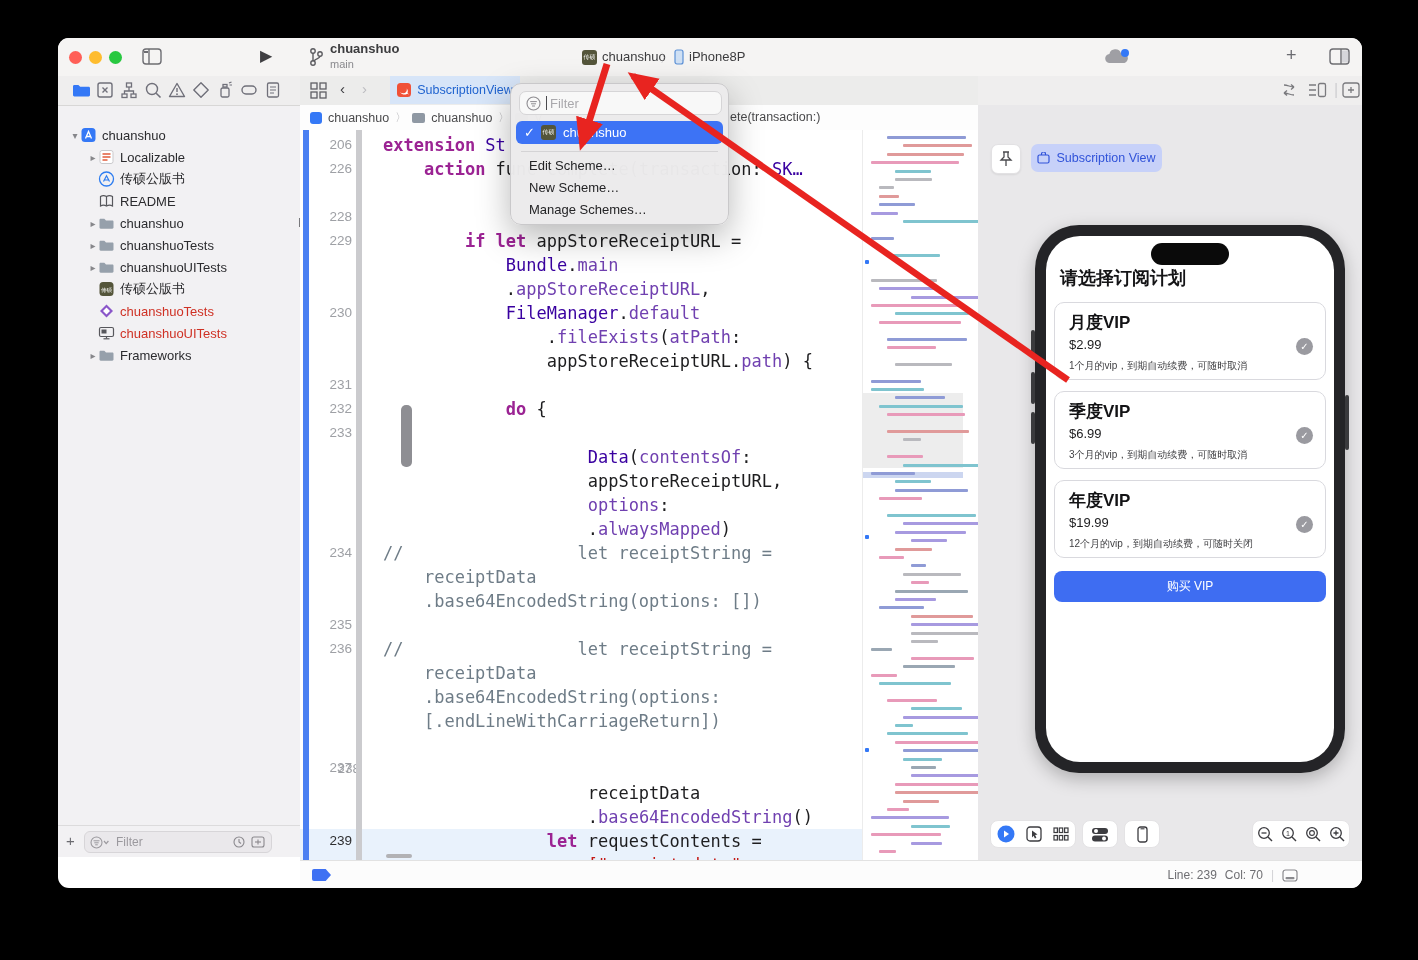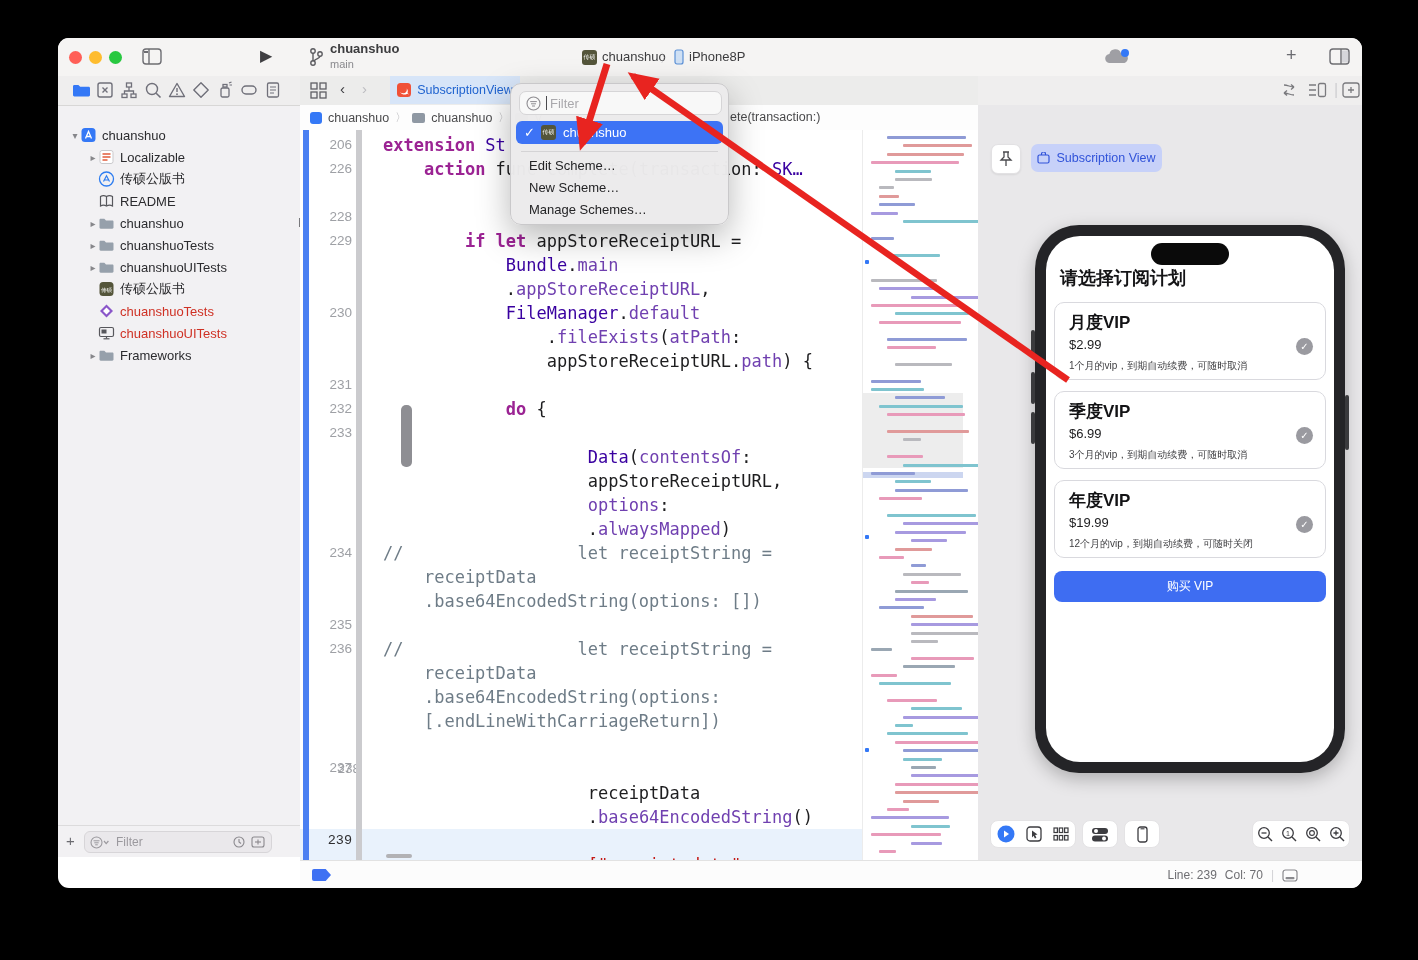--- a/index.html
+++ b/index.html
@@ -29,21 +29,21 @@
   
   #tabstrip-left{position:absolute;left:242px;top:38px;width:678px;height:29px;background:#ececeb;border-bottom:1px solid #d8d7d6;}
   #tab-active{position:absolute;left:90px;top:0;width:130px;height:28px;background:#d7e5f8;display:flex;align-items:center;gap:6px;justify-content:center;font-size:12.5px;color:#1f63cf;}
   #canvas-strip{position:absolute;left:920px;top:38px;width:384px;height:29px;background:#efeeee;border-bottom:1px solid #d8d7d6;}
   #breadcrumb{position:absolute;left:242px;top:67px;width:678px;height:25px;background:#fdfdfd;border-bottom:1px solid #ebebeb;display:flex;align-items:center;font-size:12.5px;color:#4a4a4c;}
   .bc-chev{color:#b0b0b4;margin:0 6px;font-size:11px;}
   #code{position:absolute;left:242px;top:92px;width:678px;height:730px;background:#ffffff;overflow:hidden;}
   .crow{position:absolute;left:0;width:562px;height:24px;}
   .crow.hl{background:#e9f2fc;}
   .lnum{position:absolute;left:0;width:52px;text-align:right;font-size:13.5px;color:#9ea0a5;line-height:24px;}
-  .lnum.cur{color:#2e2e30;font-family:Liberation Mono, monospace;}
+  .lnum.cur{color:#2e2e30;}
   .ctext{position:absolute;left:83px;top:0;font-family:"DejaVu Sans Mono",monospace;font-size:17px;line-height:24px;white-space:pre;letter-spacing:0;}
   .k{color:var(--c-keyword);font-weight:bold;}
   .t{color:var(--c-type);}
   .m{color:var(--c-member);}
   .p{color:var(--c-plain);}
   .c{color:var(--c-comment);}
   .s2{color:var(--c-string);}
   #blue-bar{position:absolute;left:3px;top:0;width:6px;height:730px;background:#4b80f2;}
   #change-strip{position:absolute;left:56px;top:0;width:6px;height:730px;background:#cbcbce;}
   #minimap{position:absolute;left:562px;top:0;width:100px;height:730px;background:#fff;border-left:1px solid #ececec;}
@@ -438,20 +438,21 @@
             <span class="lnum">238</span>
           </div>
           <div class="crow" style="top: 651px;">
             <span class="ctext"><span class="p">                    receiptData</span></span>
           </div>
           <div class="crow" style="top: 675px;">
             <span class="ctext"><span class="p">                    .</span><span class="m">base64EncodedString</span><span class="p">()</span></span>
           </div>
           <div class="crow hl" style="top: 699px;">
             <span class="lnum cur">239</span>
+            <span class="ctext"><span class="p">                </span><span class="k">let </span><span class="p">requestContents =</span></span>
           </div>
           <div class="crow hl" style="top: 723px;">
             <span class="ctext"><span class="p">                    </span><span class="s2">["receipt-data"</span><span class="p"> :</span></span>
           </div>
         </div>
       <div id="blue-bar"></div>
       <div id="change-strip"></div>
       <div id="minimap">
         <div id="mm-region"></div>
         <div id="mm-curline"></div>

